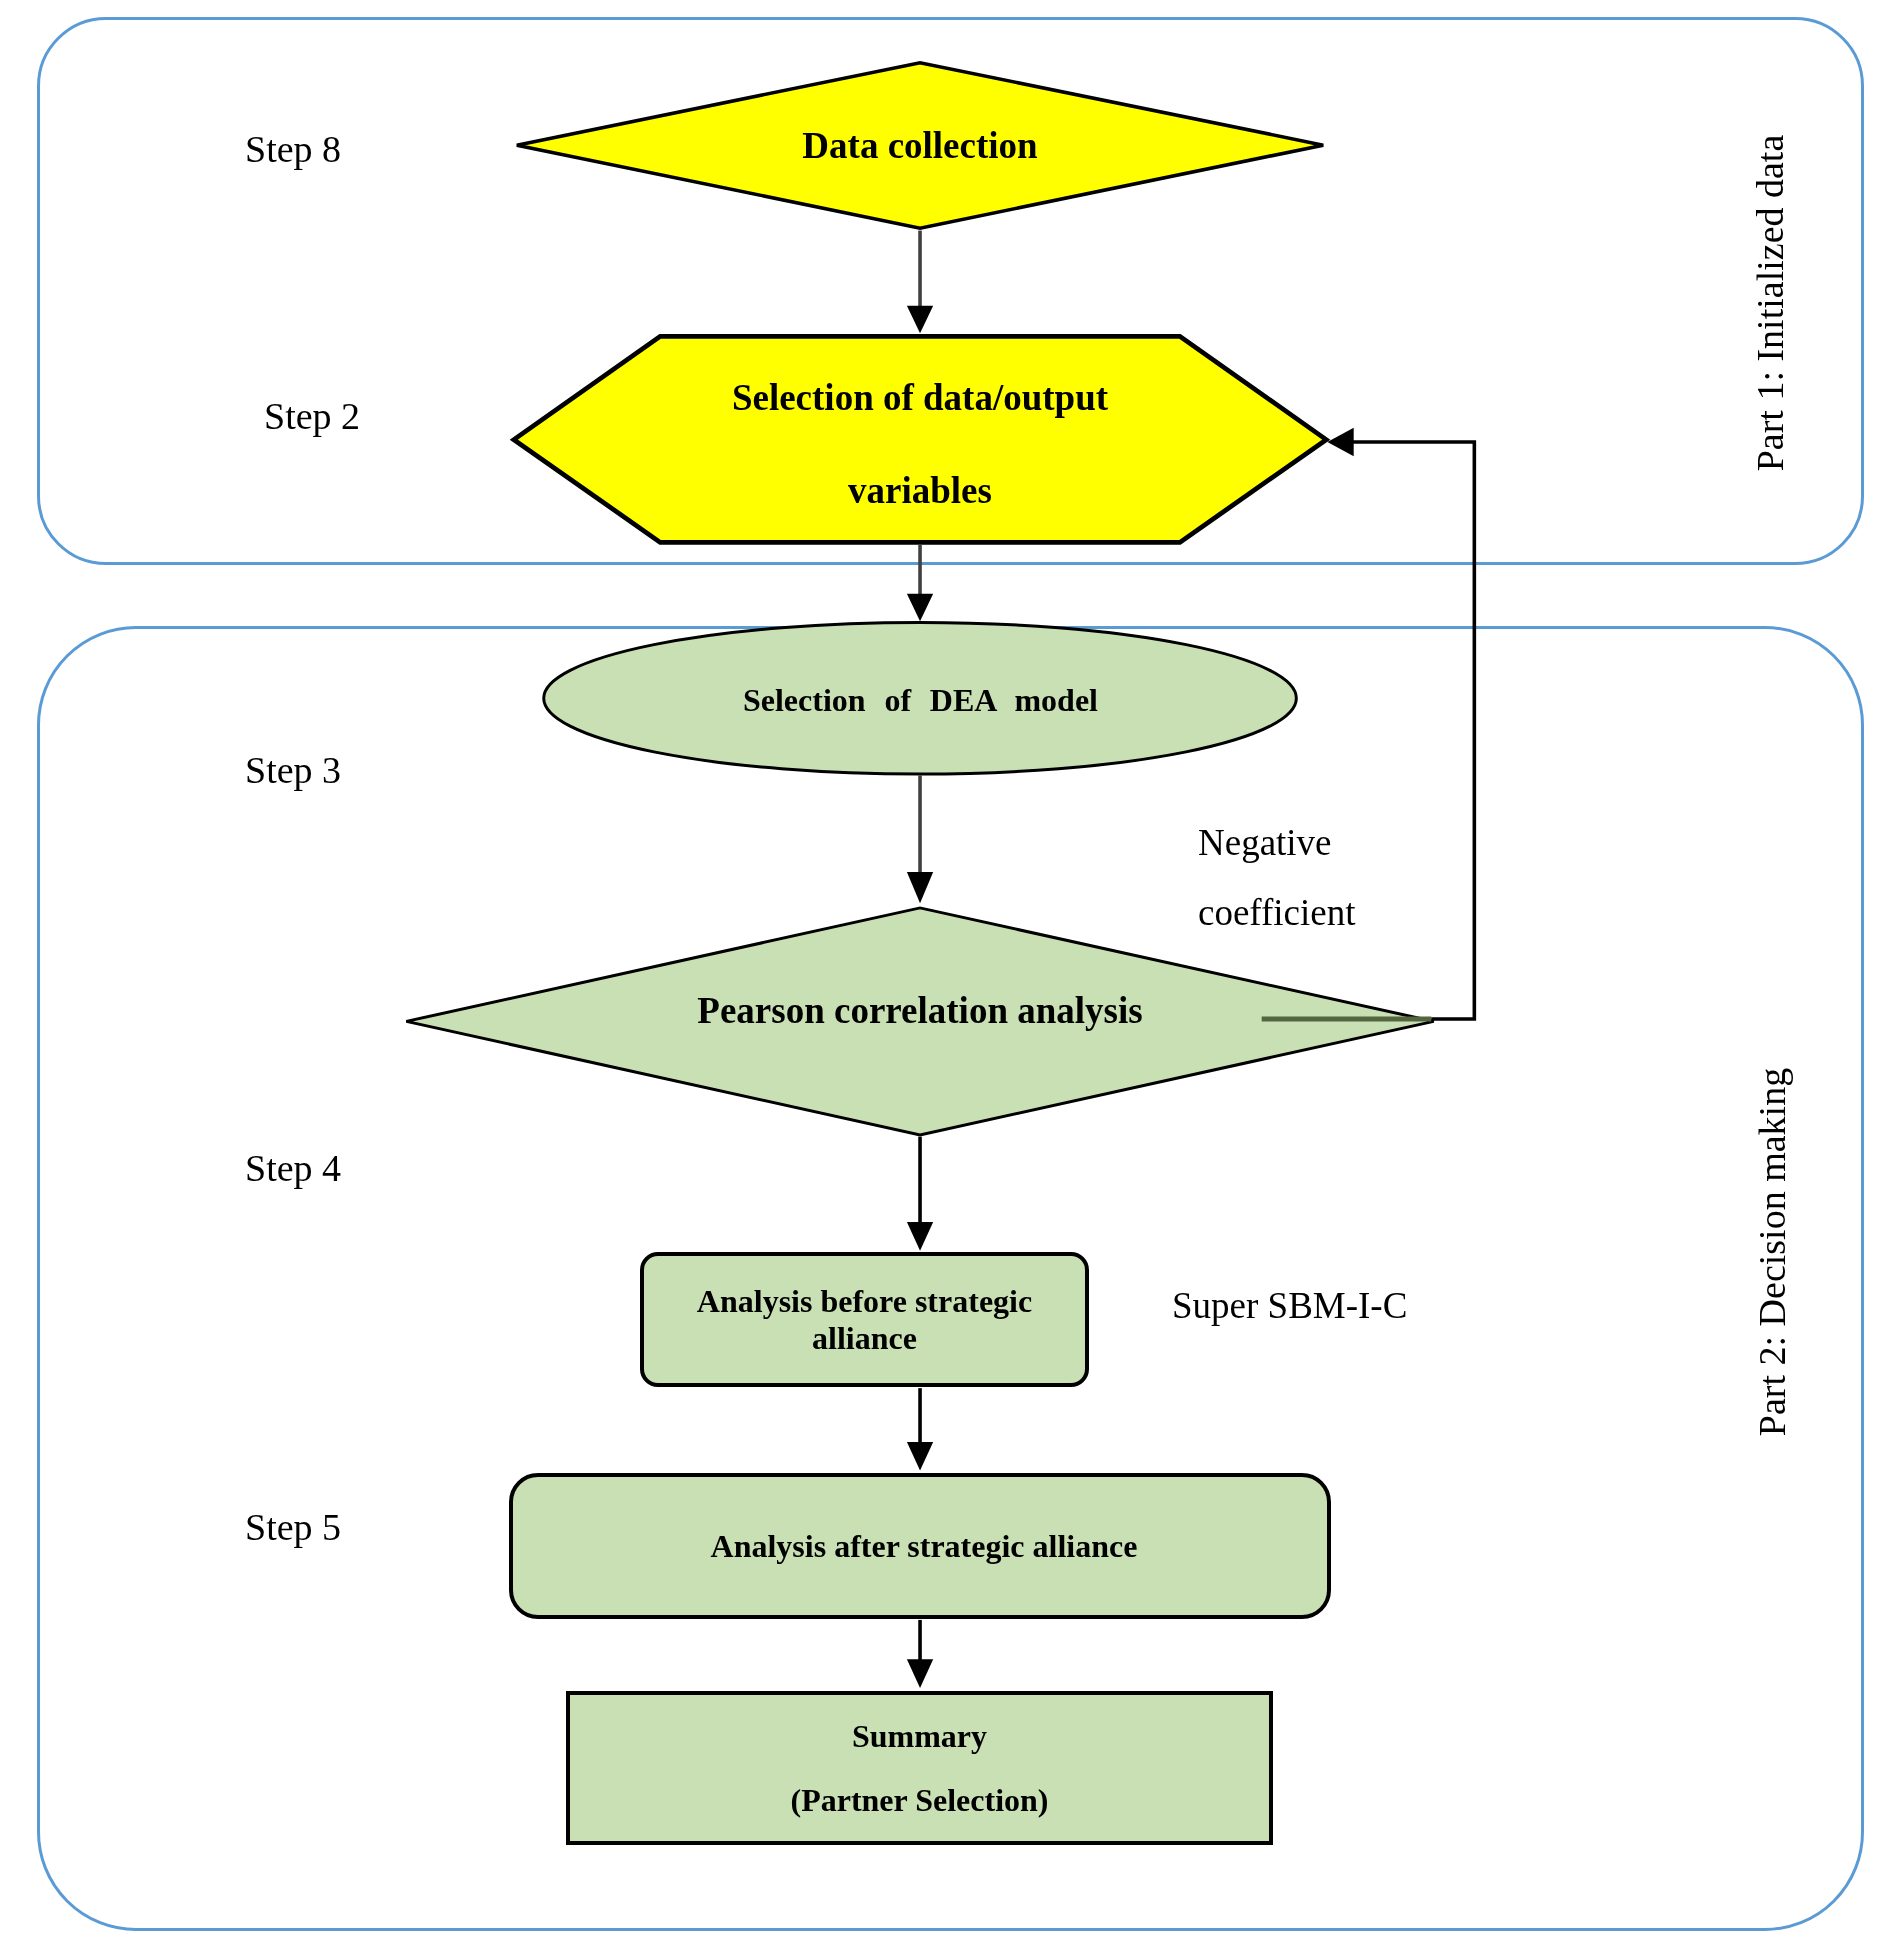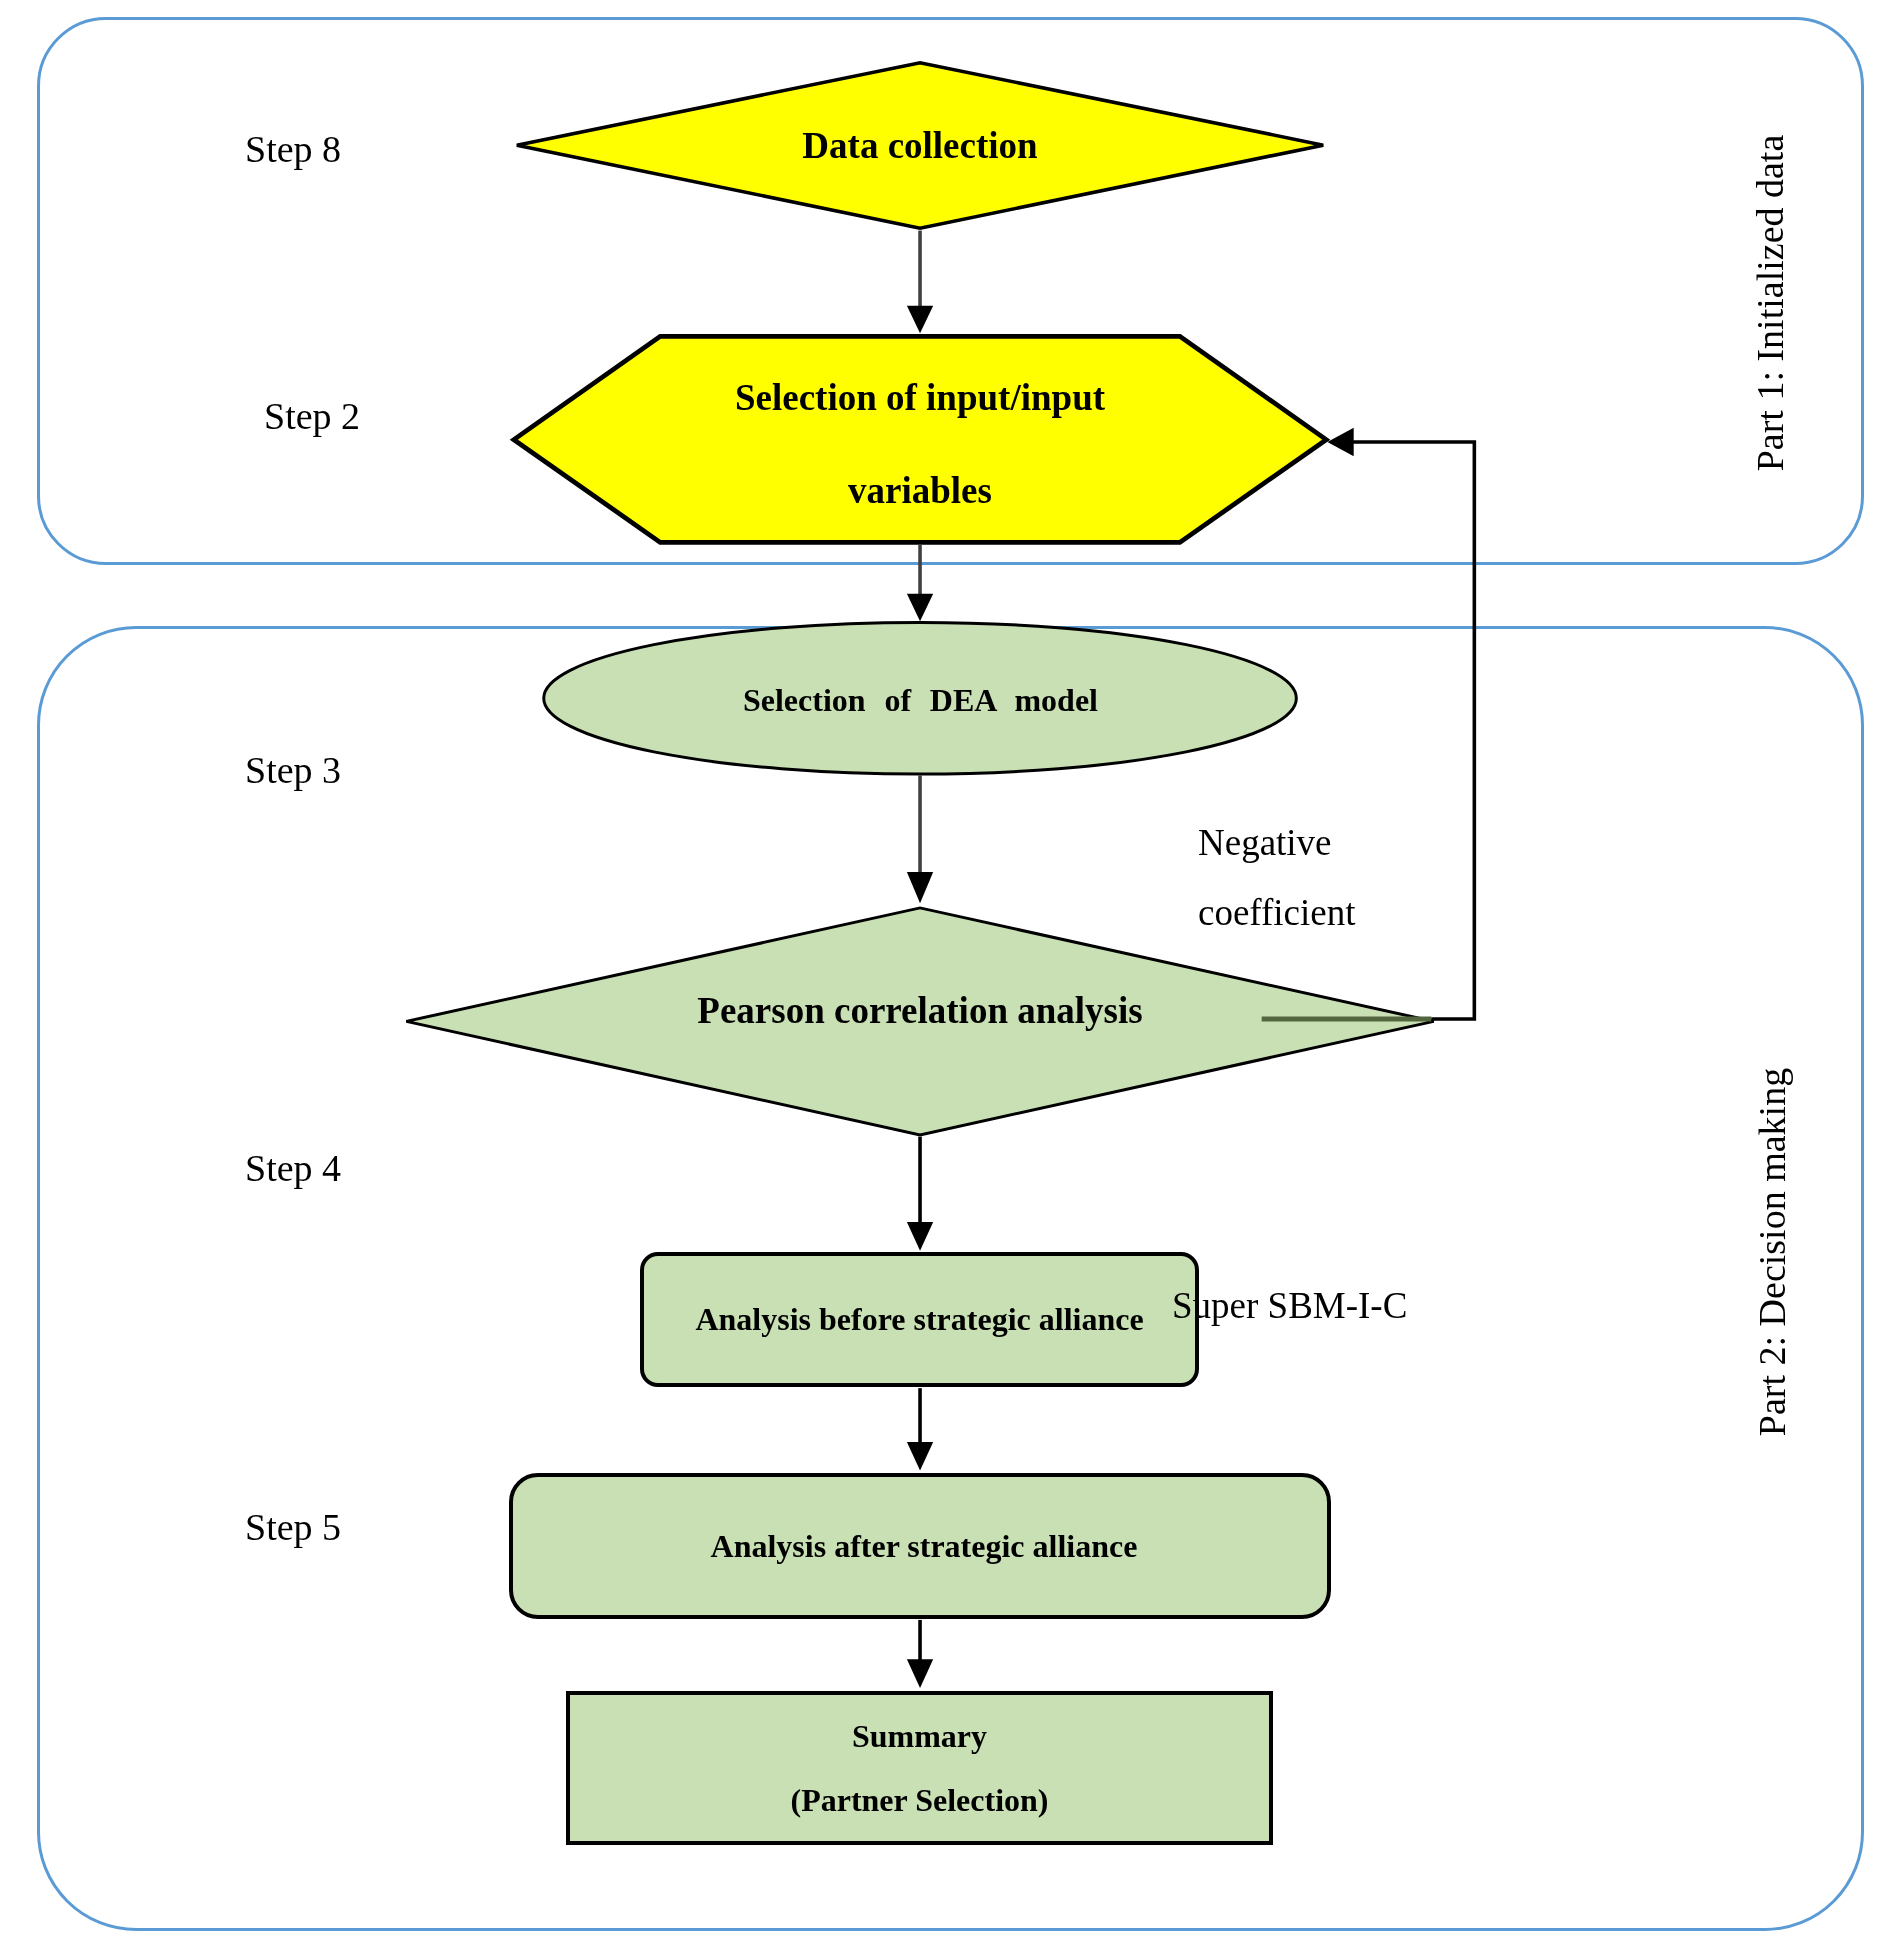--- a/index.html
+++ b/index.html
@@ -24,21 +24,21 @@
   .connector{stroke:var(--connector_gray,#404040);stroke-width:6;fill:none;}
   .feedback{stroke:var(--line_black,#000);stroke-width:6;fill:none;}
   .arrowhead{fill:#000;stroke:none;}
   .box{
     position:absolute;z-index:2;
     background:var(--decision_shape_green,#C9E0B4);
     border:4.2px solid #000;
     display:flex;align-items:center;justify-content:center;
     text-align:center;box-sizing:border-box;
   }
-  #before-alliance-box{left:640px;top:1252px;width:559px;height:135px;border-radius:18px;}
+  #before-alliance-box{left:640px;top:1252px;width:449px;height:135px;border-radius:18px;}
   #after-alliance-box{left:509px;top:1473px;width:822px;height:146px;border-radius:29px;padding-left:8px;}
   #summary-box{left:566px;top:1691px;width:707px;height:154px;border-radius:0;flex-direction:column;}
   .node-text{font-weight:bold;font-size:32px;line-height:1.15;}
   .t{position:absolute;z-index:4;white-space:nowrap;}
   .step-label{left:245px;width:179px;font-size:38px;text-align:left;}
   .shape-label{font-weight:bold;text-align:center;}
   .part-label{
     font-size:38px;text-align:center;
     transform:rotate(-90deg);
   }
@@ -99,21 +99,21 @@
   </svg>
 
   <div class="t step-label" style="top:127px;">Step 8</div>
   <div class="t step-label" style="top:394px;margin-left:19px;">Step 2</div>
   <div class="t step-label" style="top:748px;">Step 3</div>
   <div class="t step-label" style="top:1146px;">Step 4</div>
   <div class="t step-label" style="top:1505px;">Step 5</div>
 
   <div class="t shape-label" style="left:517px;top:124px;width:806px;font-size:37px;">Data collection</div>
   <div class="t shape-label" style="left:514px;top:351px;width:812px;font-size:37px;line-height:93px;">
-    <div>Selection of input/input</div>
+    <div>Selection of data/output</div>
     <div>variables</div>
   </div>
   <div class="t shape-label" style="left:544px;top:682px;width:753px;font-size:32px;word-spacing:10.8px;">Selection of DEA model</div>
   <div class="t shape-label" style="left:406px;top:989px;width:1028px;font-size:37px;">Pearson correlation analysis</div>
 
   <div class="t annot" style="left:1198px;top:808px;line-height:70px;">
     <div>Negative</div>
     <div>coefficient</div>
   </div>
   <div class="t annot" style="left:1172px;top:1284px;">Super SBM-I-C</div>

